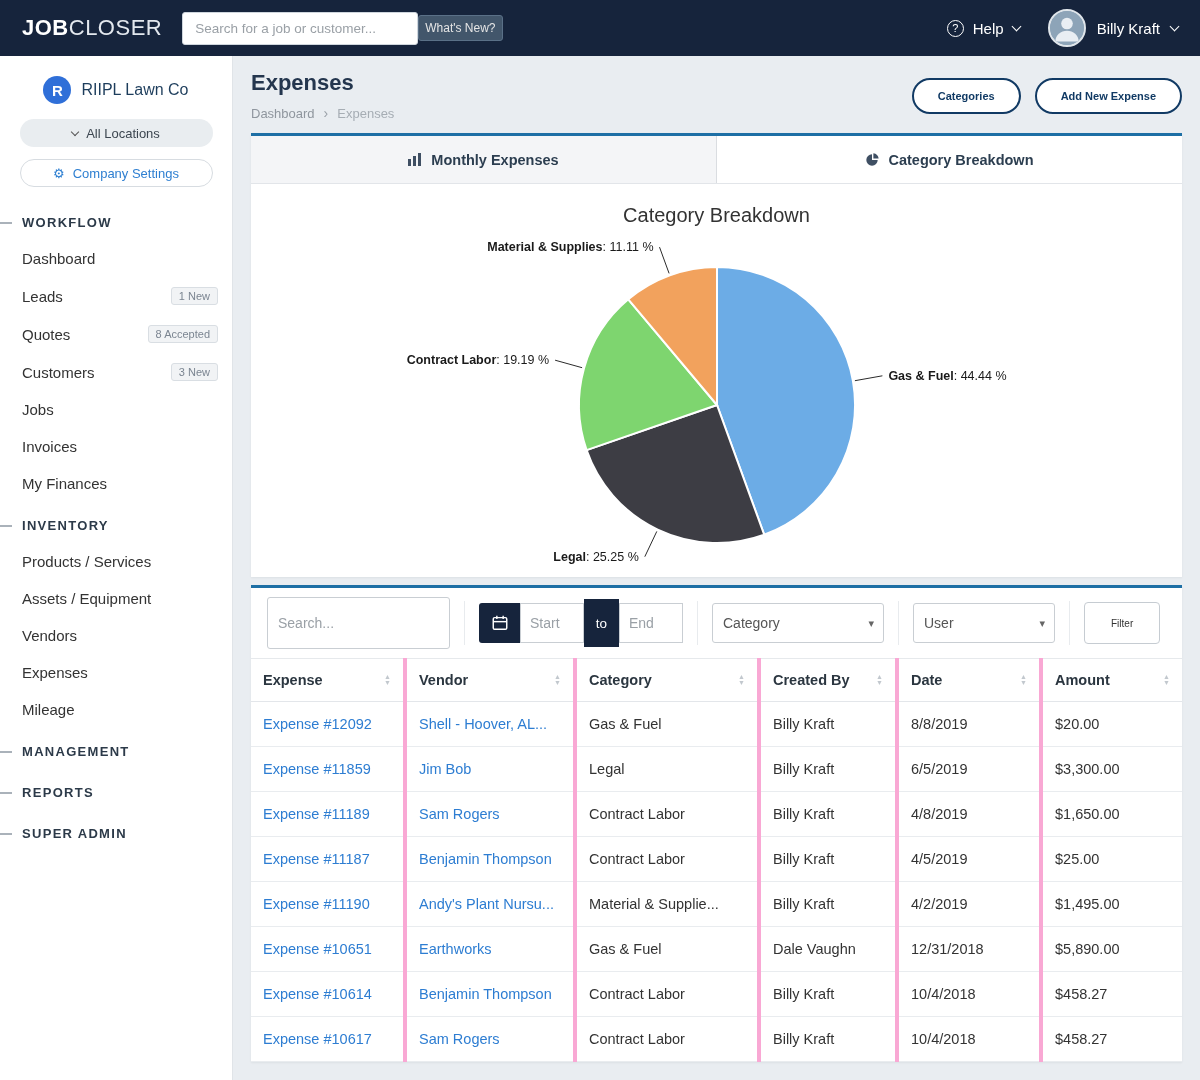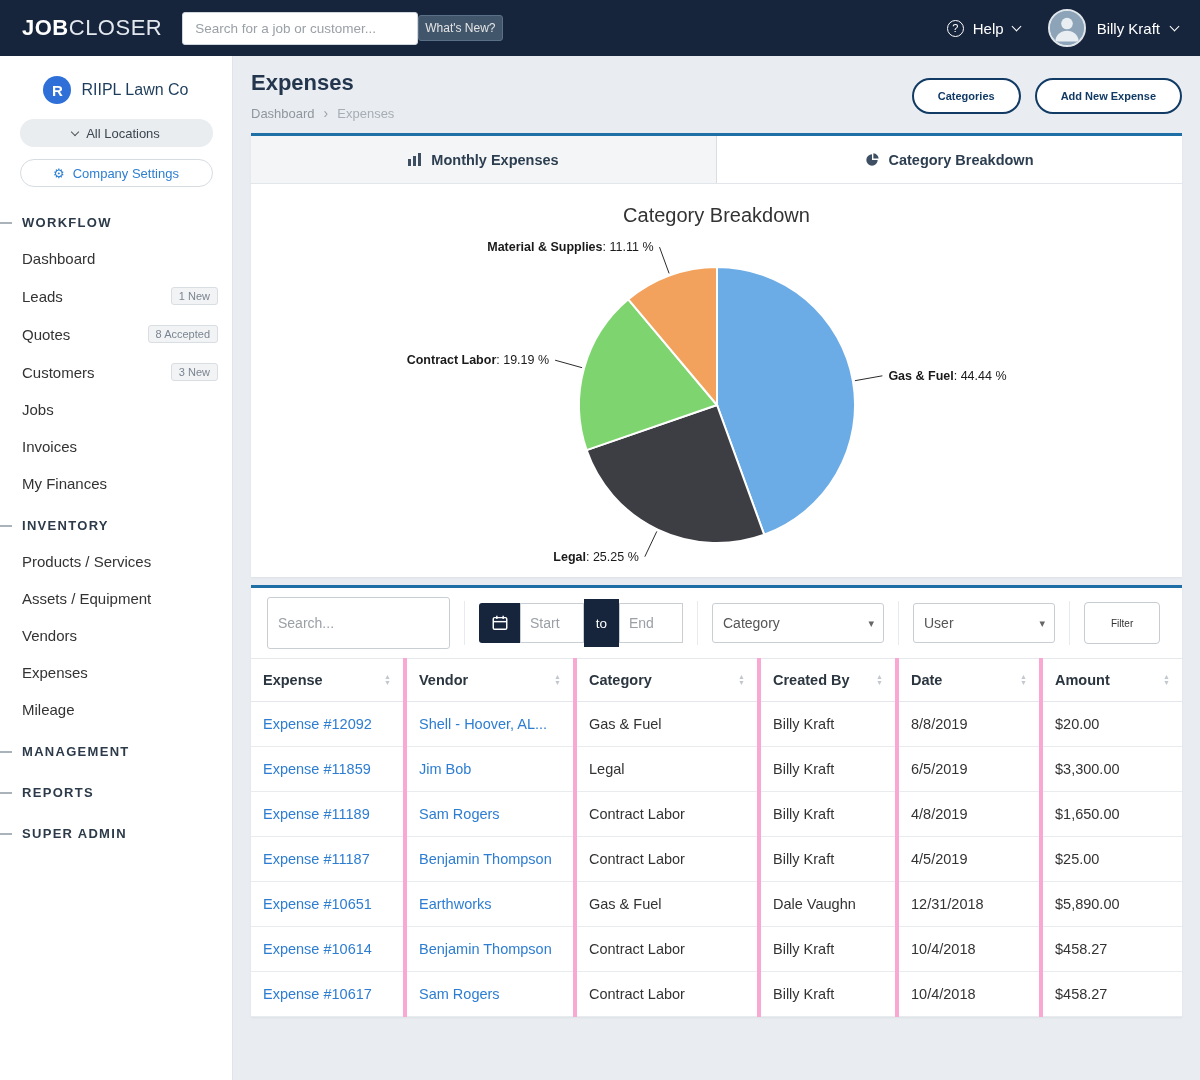--- a/index.html
+++ b/index.html
@@ -369,20 +369,28 @@
             </tr>
             <tr>
               <td><a class="cell-link">Expense #11187</a></td>
               <td><a class="cell-link">Benjamin Thompson</a></td>
               <td>Contract Labor</td>
               <td>Billy Kraft</td>
               <td>4/5/2019</td>
               <td>$25.00</td>
             </tr>
             <tr>
+              <td><a class="cell-link">Expense #11190</a></td>
+              <td><a class="cell-link">Andy's Plant Nursu...</a></td>
+              <td>Material &amp; Supplie...</td>
+              <td>Billy Kraft</td>
+              <td>4/2/2019</td>
+              <td>$1,495.00</td>
+            </tr>
+            <tr>
               <td><a class="cell-link">Expense #10651</a></td>
               <td><a class="cell-link">Earthworks</a></td>
               <td>Gas &amp; Fuel</td>
               <td>Dale Vaughn</td>
               <td>12/31/2018</td>
               <td>$5,890.00</td>
             </tr>
             <tr>
               <td><a class="cell-link">Expense #10614</a></td>
               <td><a class="cell-link">Benjamin Thompson</a></td>

